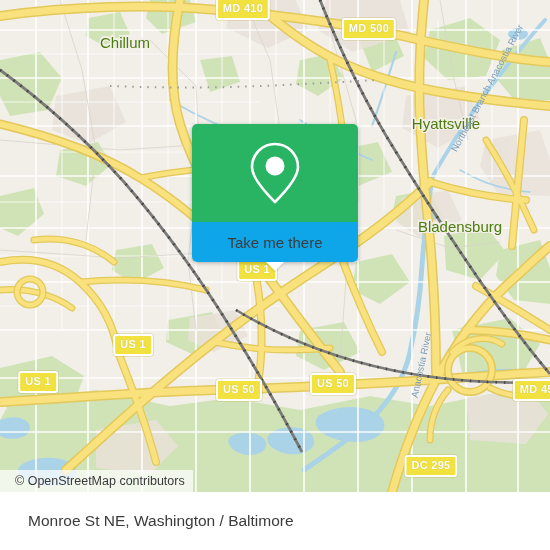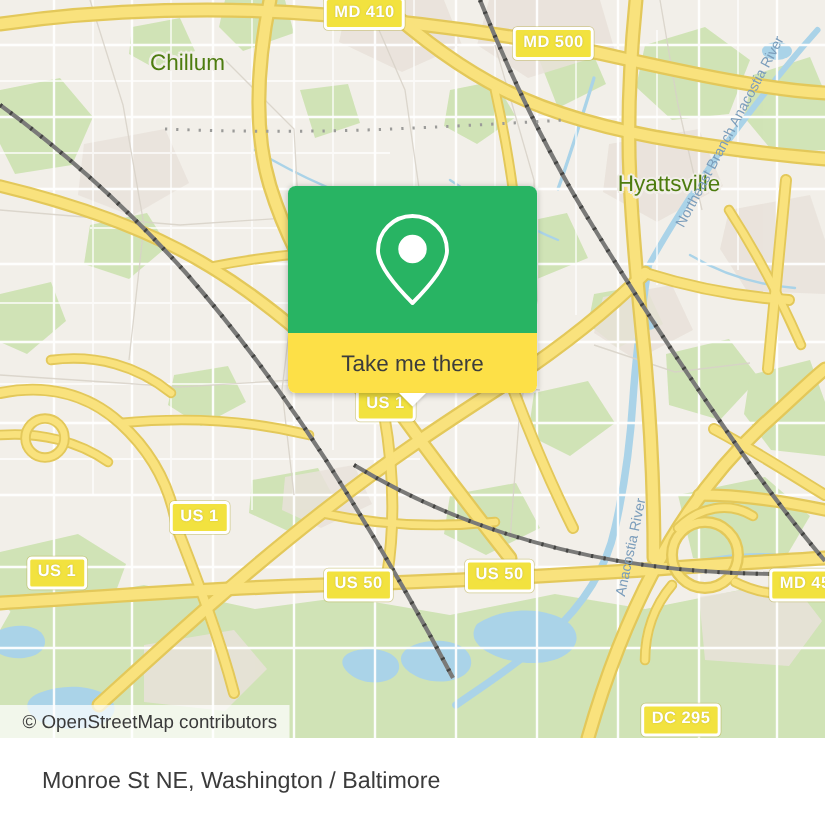--- a/index.html
+++ b/index.html
@@ -108,21 +108,21 @@
   #popup-head {
     height: 98px;
     background: #28b463;
     border-radius: 5px 5px 0 0;
     display: flex;
     align-items: center;
     justify-content: center;
   }
   #popup-foot {
     height: 40px;
-    background: #fde047;
+    background: #0ea5e9;
     border-radius: 0 0 5px 5px;
     display: flex;
     align-items: center;
     justify-content: center;
   }
   #popup-label {
     color: #3c3c3c;
     font-family: "Liberation Sans", sans-serif;
     font-size: 15px;
     white-space: nowrap;
@@ -395,33 +395,34 @@
           <path d="M236 310 C266 328, 300 344, 338 356 C388 372, 440 380, 490 382 C516 383, 534 383, 550 382" stroke="#7a7a78" stroke-width="2.6"></path>
           <path d="M236 310 C266 328, 300 344, 338 356 C388 372, 440 380, 490 382 C516 383, 534 383, 550 382" stroke="#444442" stroke-width="2.6" stroke-dasharray="1.5 7"></path>
           <path d="M110 86 C160 88, 212 88, 262 86 C306 84, 344 82, 376 80" stroke="#9b9b99" stroke-width="2" stroke-dasharray="1.5 6"></path>
         </g>
 
       </g>
     </svg>
 
     <div class="place-label" style="left:125px; top:42px; transform:translate(-50%,-50%);">Chillum</div>
     <div class="place-label" style="left:420px; top:123px; transform:translate(-50%,-50%);margin-left:26px;">Hyattsville</div>
+    <div class="place-label" style="left:460px; top:226px; transform:translate(-50%,-50%);">Bladensburg</div>
 
     <div class="water-label" style="left:487px; top:88px; transform:translate(-50%,-50%) rotate(-62deg);">Northeast Branch Anacostia River</div>
     <div class="water-label" style="left:421px; top:365px; transform:translate(-50%,-50%) rotate(-78deg);">Anacostia River</div>
 
     <div class="shield" style="left:243px; top:9px;">MD 410</div>
     <div class="shield" style="left:369px; top:29px;">MD 500</div>
     <div class="shield" style="left:257px; top:270px;">US 1</div>
     <div class="shield" style="left:133px; top:345px;">US 1</div>
     <div class="shield" style="left:38px; top:382px;">US 1</div>
     <div class="shield" style="left:333px; top:384px;">US 50</div>
     <div class="shield" style="left:239px; top:390px;">US 50</div>
     <div class="shield" style="left:540px; top:390px;">MD 459</div>
-    <div class="shield" style="left:454px; top:466px;margin-top:14px;">DC 295</div>
+    <div class="shield" style="left:431px; top:466px;">DC 295</div>
 
     <div id="popup-card">
       <div id="popup-head">
         <svg width="56" height="66" viewBox="0 0 56 66">
           <path d="M28 4 C15.3 4, 5 14.3, 5 27 C5 38.5, 20 54, 28 62 C36 54, 51 38.5, 51 27 C51 14.3, 40.7 4, 28 4 Z" fill="none" stroke="#ffffff" stroke-width="2.6" stroke-linejoin="round"></path>
           <circle cx="28" cy="26" r="9.5" fill="#ffffff"></circle>
         </svg>
       </div>
       <div id="popup-foot">
         <span id="popup-label">Take me there</span>

